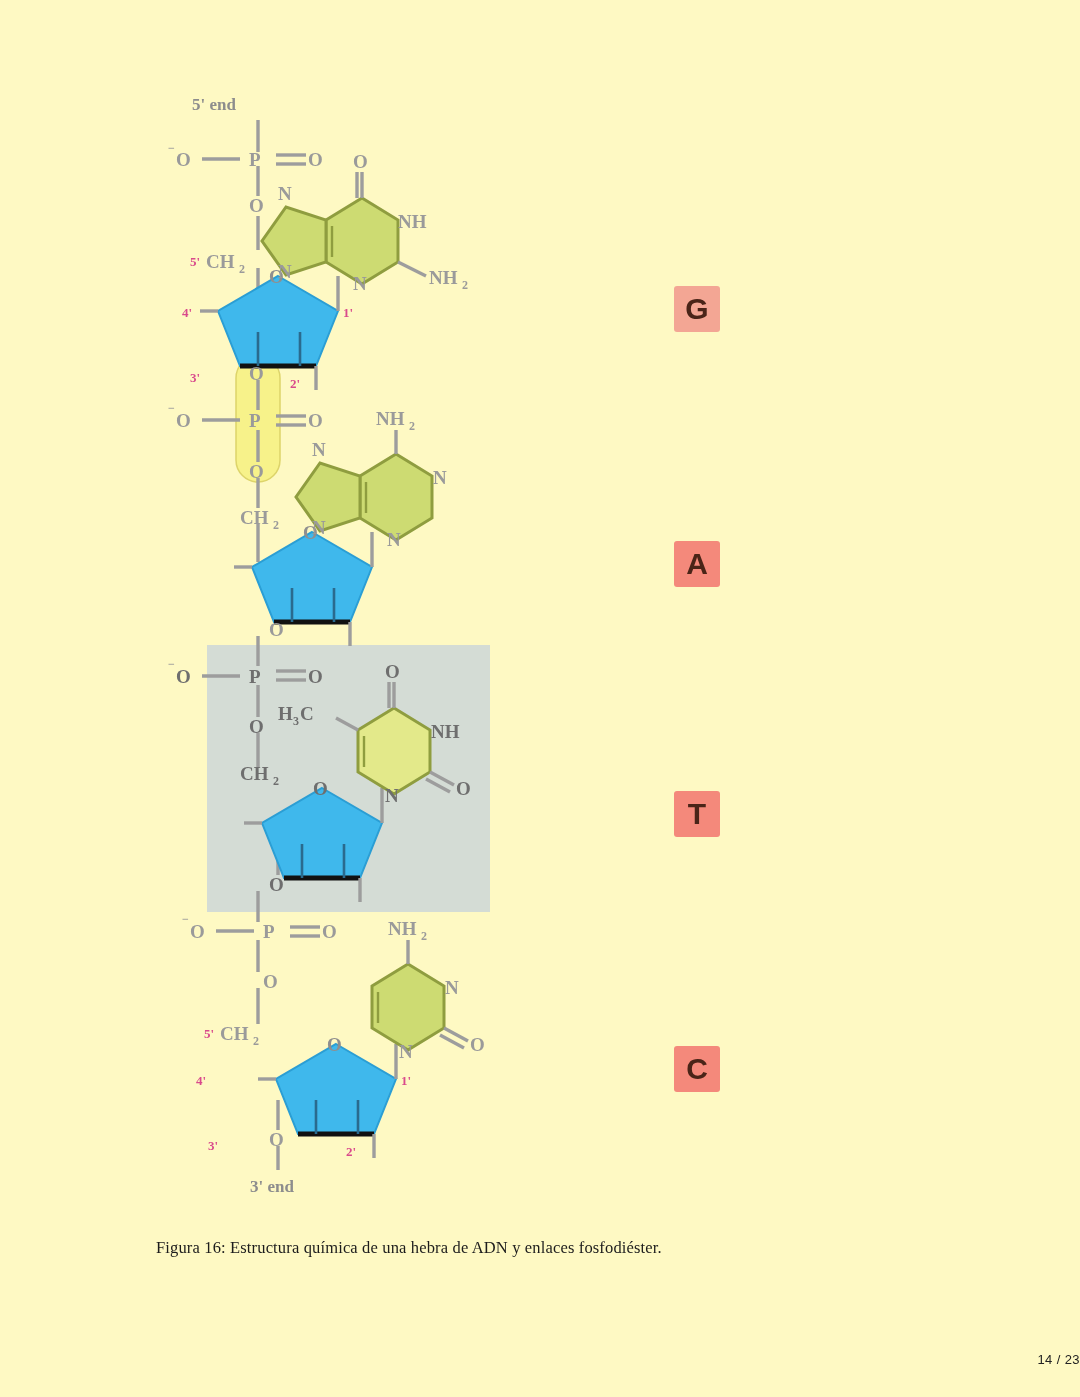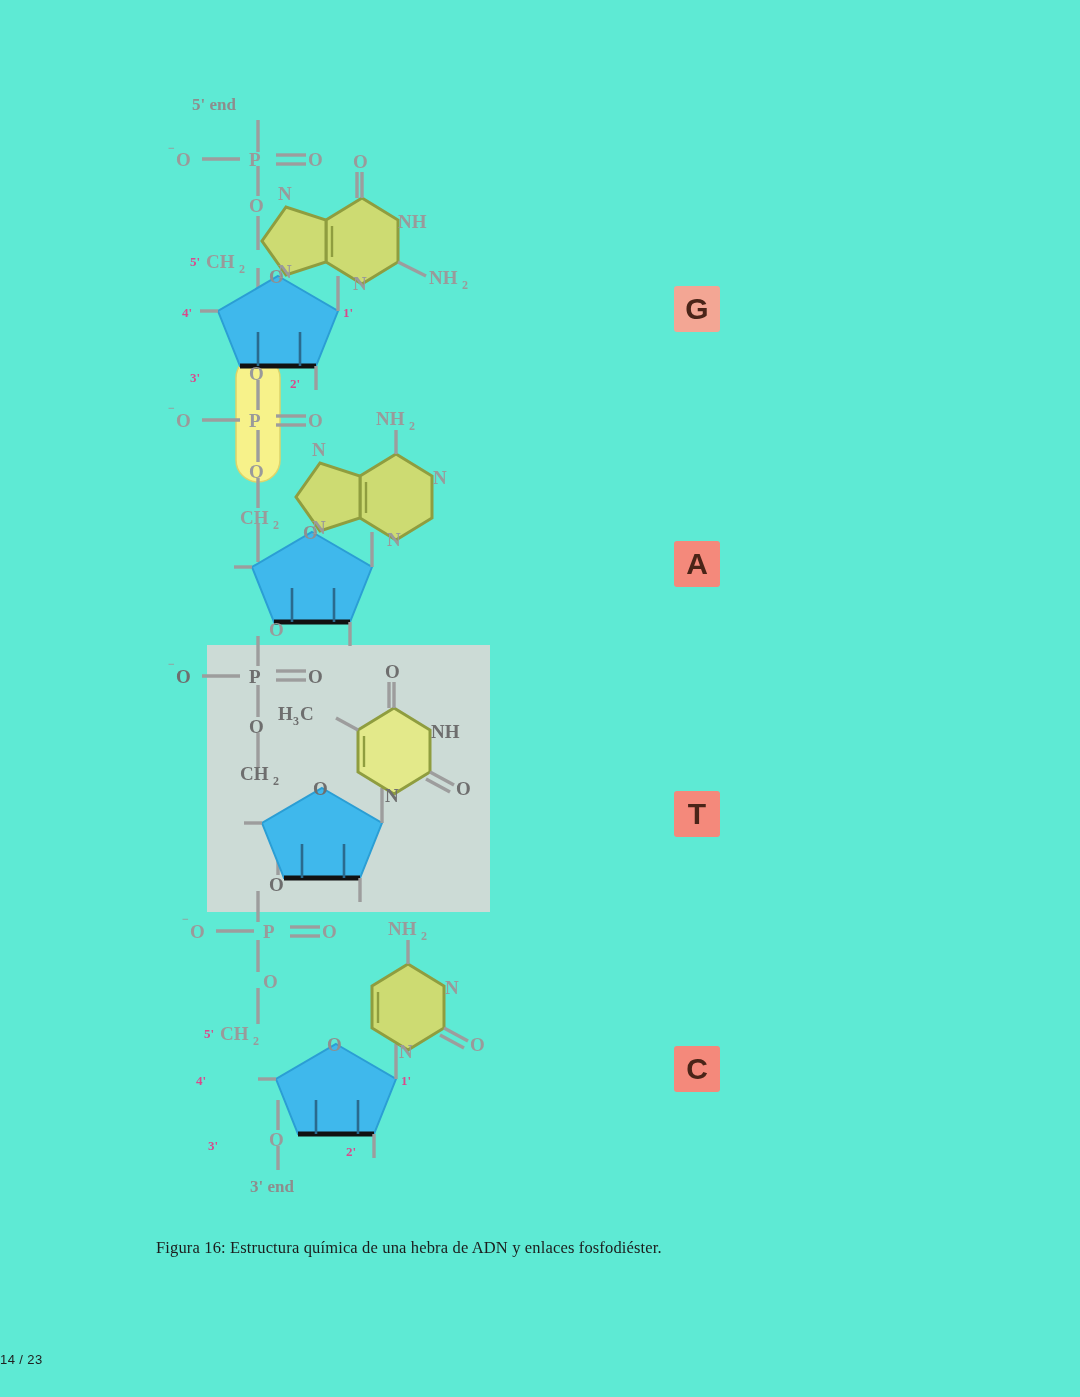--- a/index.html
+++ b/index.html
@@ -13,21 +13,21 @@
     height: 1397px;
     position: relative;
     font-family: "Liberation Sans", sans-serif;
     overflow: hidden;
   }
 
   
   .page {
     position: absolute;
     inset: 0;
-    background: #5eead4;
+    background: #fef9c3;
   }
 
   
   .figure-block {
     position: absolute;
     left: 150px;
     top: 80px;
     width: 470px;
     height: 1130px;
   }
@@ -77,21 +77,21 @@
     letter-spacing: 0.15px;
     line-height: 1.3;
   }
 
   
   .footer {
     position: absolute;
     left: 0;
     top: 1352px;
     width: 1080px;
-    text-align: left;
+    text-align: right;
     font-family: "Liberation Sans", sans-serif;
     font-size: 13px;
     color: #222222;
     letter-spacing: 0.4px;
   }
 
   
   .atom      { font-family: "Liberation Serif", serif; font-size: 19px; font-weight: 700; fill: #9a9a9a; }
   .atom-dark { font-family: "Liberation Serif", serif; font-size: 19px; font-weight: 700; fill: #6e6e6e; }
   .atom-sub  { font-family: "Liberation Serif", serif; font-size: 12px; font-weight: 700; fill: #9a9a9a; }

